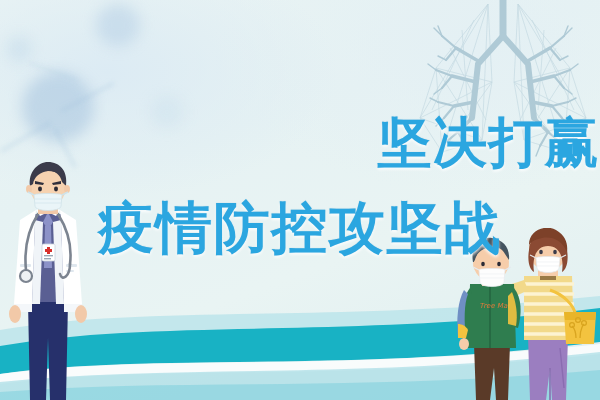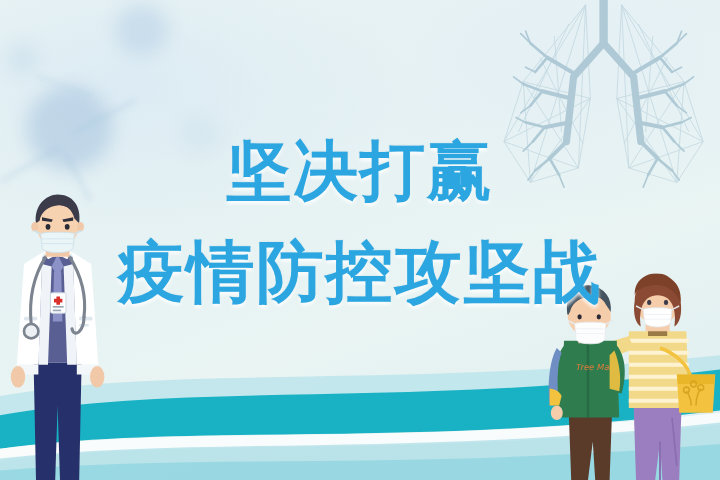--- a/index.html
+++ b/index.html
@@ -31,21 +31,21 @@
   #headline {
     position:absolute; left:0; top:116px; width:600px; text-align:center;
     z-index:6; pointer-events:none;
   }
   .tline {
     font-family:"DejaVu Sans","Liberation Sans",sans-serif;
     font-weight:700; color:#2ba6e0; line-height:1;
     letter-spacing:.03em;
     text-shadow:0 2px 3px rgba(255,255,255,.85), 0 0 1px rgba(20,120,175,.35);
   }
-  #line1 { font-size:54px; }
+  #line1 { font-size:54px;text-align:right; }
   #line2 { font-size:56px; margin-top:30px; }
 
   
   .fig { position:absolute; }
   #doctor { left:2px; top:152px; width:92px; height:248px; z-index:5; }
   #family { left:456px; top:228px; width:144px; height:172px; z-index:5; }
 </style>
 </head>
 <body>
 

